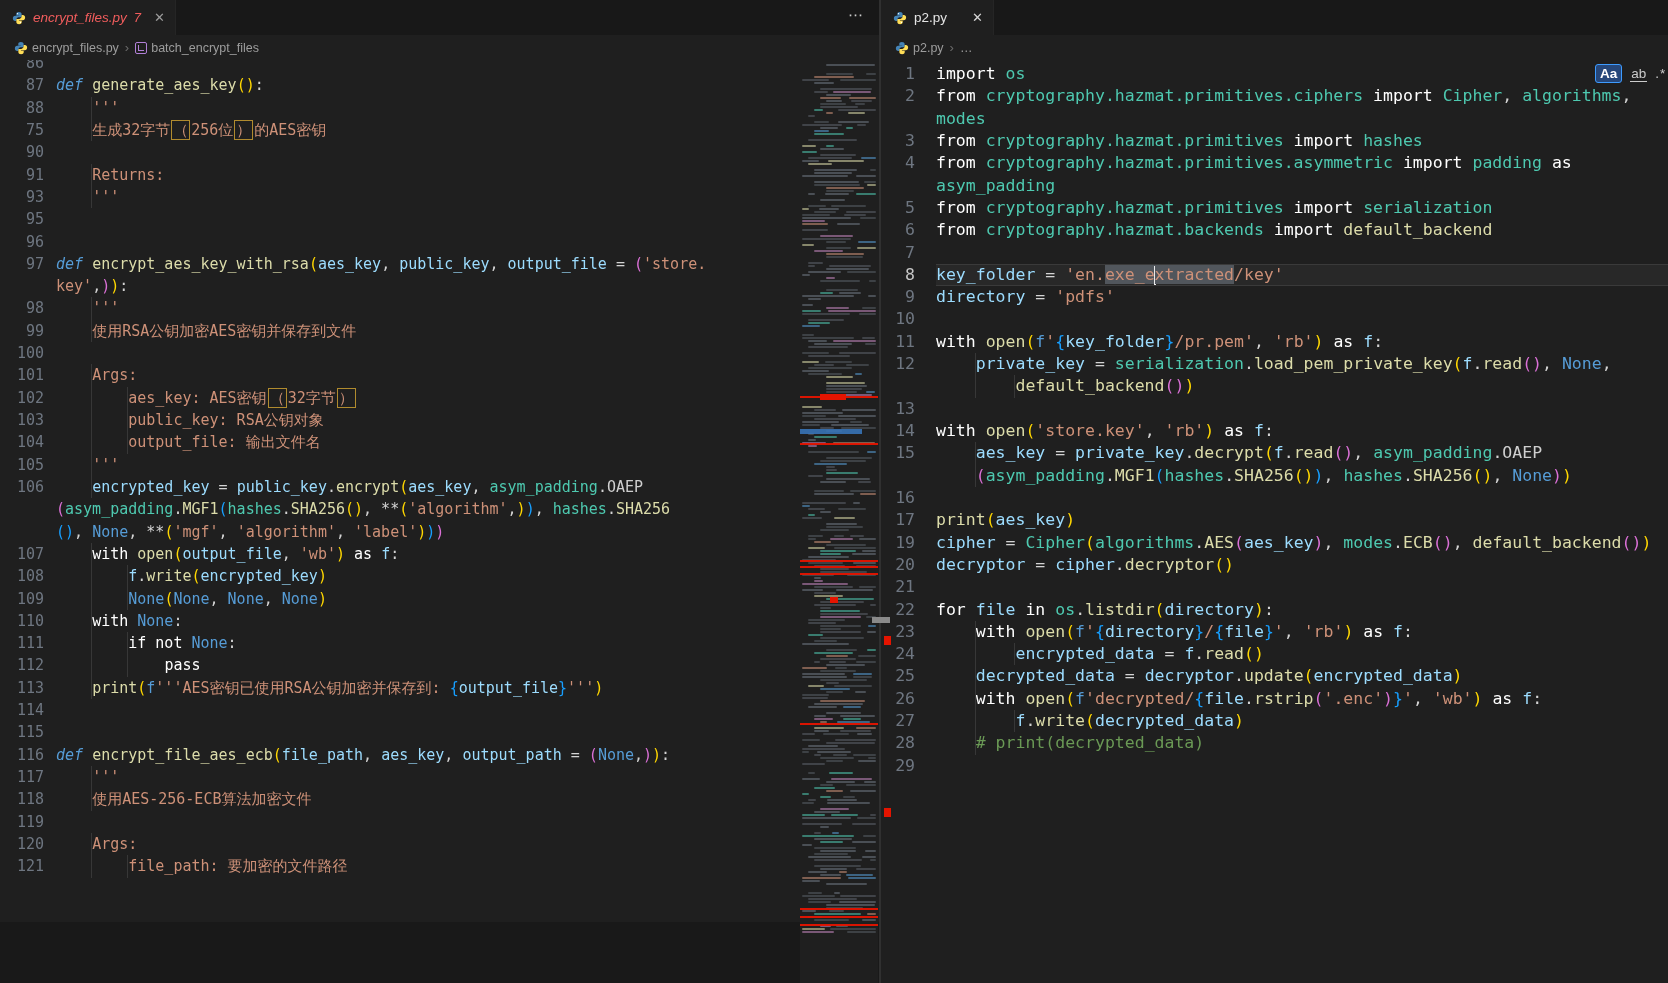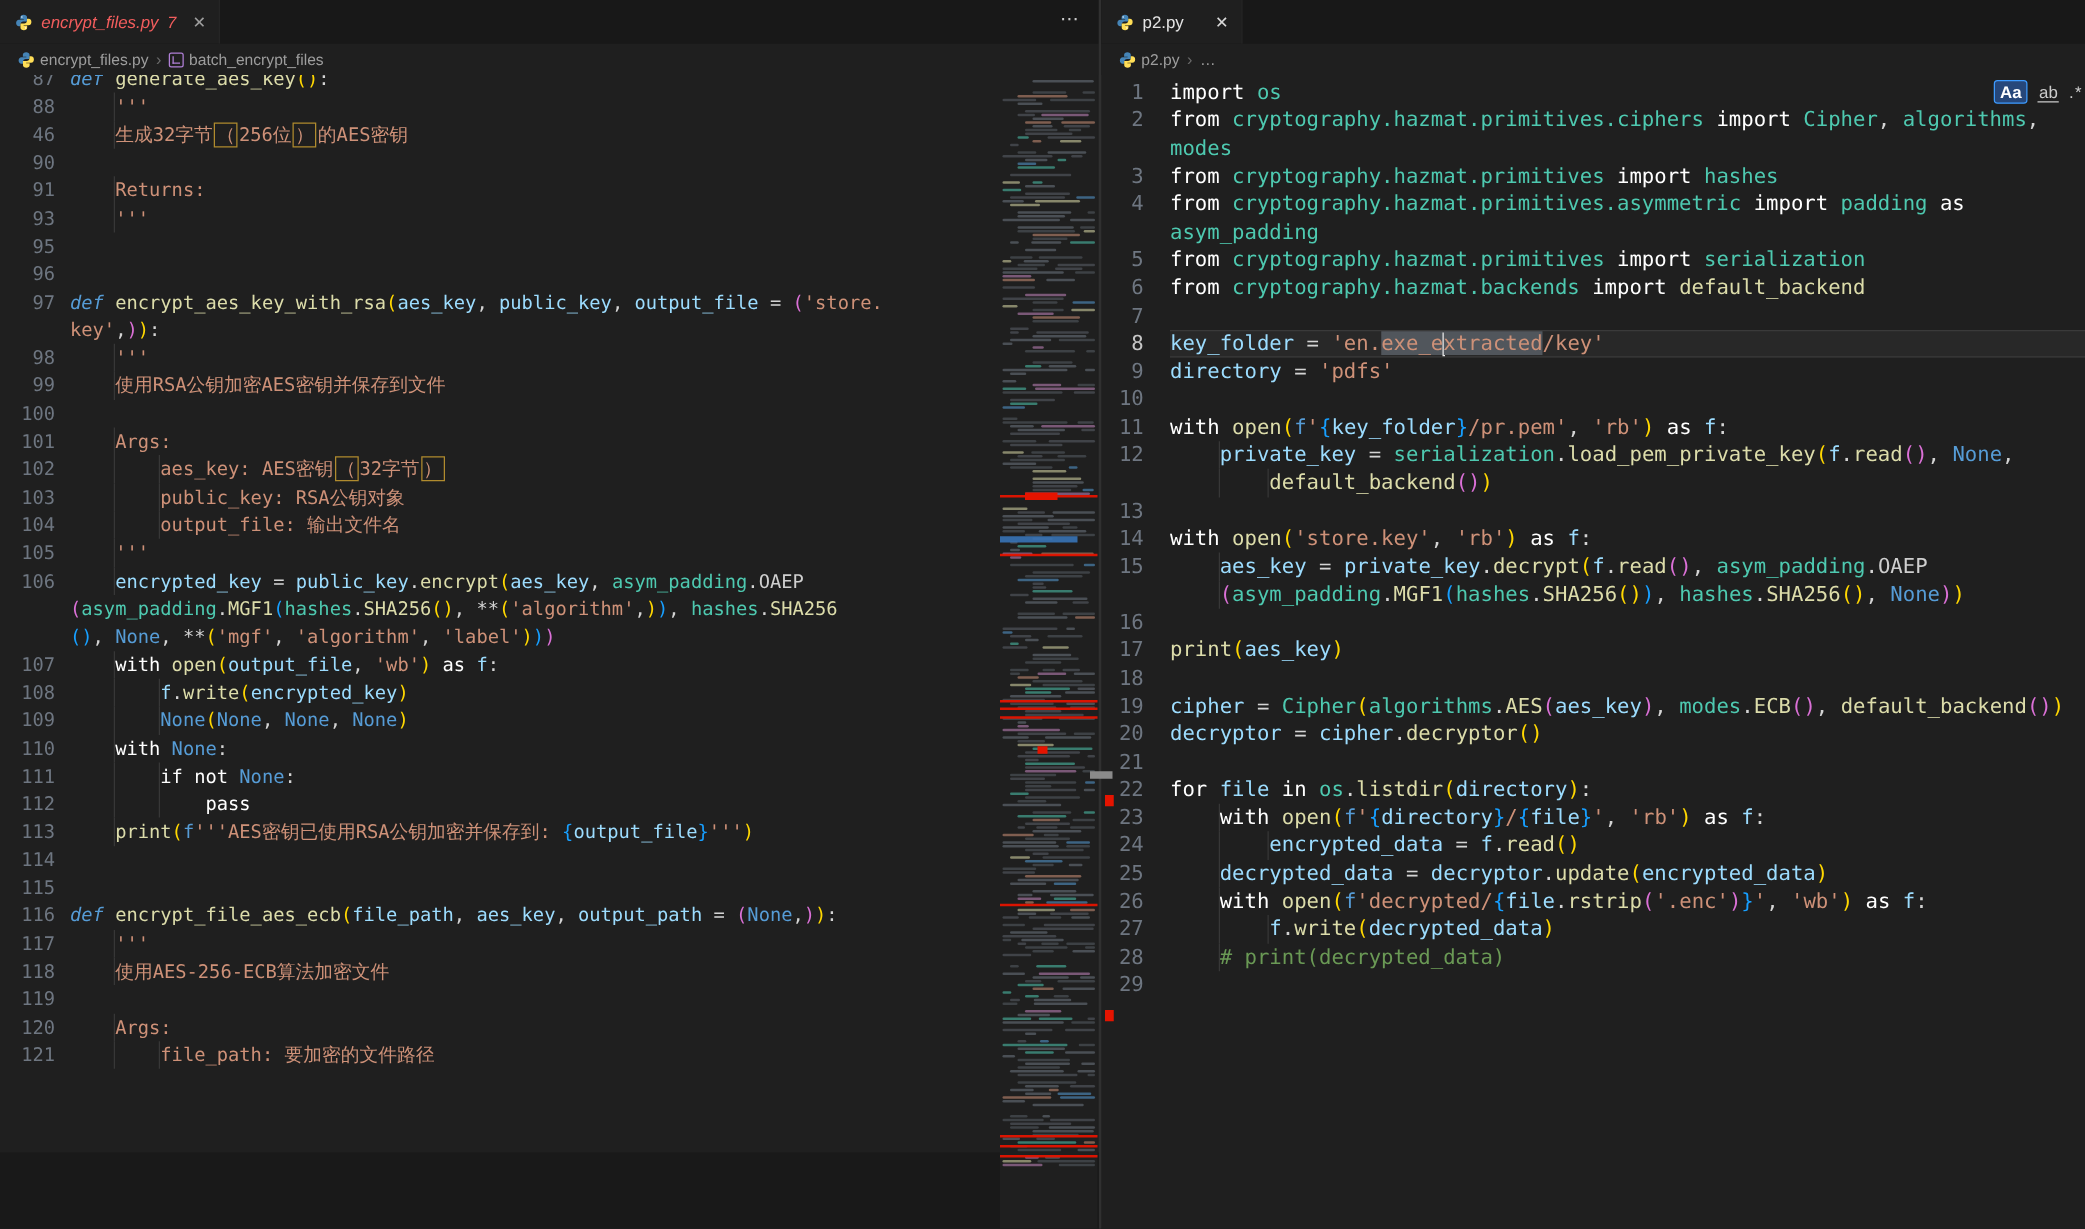--- a/index.html
+++ b/index.html
@@ -129,23 +129,24 @@
         <span>encrypt_files.py</span>
       </span>
       <span class="chev">›</span>
       <span class="crumb">
         <span class="micon"></span>
         <span>batch_encrypt_files</span>
       </span>
     </div>
     <div class="code-area">
       <div class="code-inner" id="codeL">
+          <div class="row"><div class="gut">86</div><div class="codeline"><span class="t-ws"></span></div></div>
           <div class="row"><div class="gut">87</div><div class="codeline"><span class="t-def">def </span><span class="t-fn">generate_aes_key</span><span class="t-p1">()</span><span class="t-op">:</span></div></div>
           <div class="row"><div class="gut">88</div><div class="codeline"><div class="guide" style="left: 35.12px;"></div><span class="t-ws">    </span><span class="t-doc">'''</span></div></div>
-          <div class="row"><div class="gut">46</div><div class="codeline"><div class="guide" style="left: 35.12px;"></div><span class="t-ws">    </span><span class="t-doc">生成32字节</span><span class="t-box">（</span><span class="t-doc">256位</span><span class="t-box">）</span><span class="t-doc">的AES密钥</span></div></div>
+          <div class="row"><div class="gut">75</div><div class="codeline"><div class="guide" style="left: 35.12px;"></div><span class="t-ws">    </span><span class="t-doc">生成32字节</span><span class="t-box">（</span><span class="t-doc">256位</span><span class="t-box">）</span><span class="t-doc">的AES密钥</span></div></div>
           <div class="row"><div class="gut">90</div><div class="codeline"><span class="t-ws"></span></div></div>
           <div class="row"><div class="gut">91</div><div class="codeline"><div class="guide" style="left: 35.12px;"></div><span class="t-ws">    </span><span class="t-doc">Returns:</span></div></div>
           <div class="row"><div class="gut">93</div><div class="codeline"><div class="guide" style="left: 35.12px;"></div><span class="t-ws">    </span><span class="t-doc">'''</span></div></div>
           <div class="row"><div class="gut">95</div><div class="codeline"><span class="t-ws"></span></div></div>
           <div class="row"><div class="gut">96</div><div class="codeline"><span class="t-ws"></span></div></div>
           <div class="row"><div class="gut">97</div><div class="codeline"><span class="t-def">def </span><span class="t-fn">encrypt_aes_key_with_rsa</span><span class="t-p1">(</span><span class="t-var">aes_key</span><span class="t-op">, </span><span class="t-var">public_key</span><span class="t-op">, </span><span class="t-var">output_file</span><span class="t-op"> = </span><span class="t-p2">(</span><span class="t-str">'store.</span></div></div>
           <div class="row"><div class="gut"></div><div class="codeline"><span class="t-str">key'</span><span class="t-op">,</span><span class="t-p2">)</span><span class="t-p1">)</span><span class="t-op">:</span></div></div>
           <div class="row"><div class="gut">98</div><div class="codeline"><div class="guide" style="left: 35.12px;"></div><span class="t-ws">    </span><span class="t-doc">'''</span></div></div>
           <div class="row"><div class="gut">99</div><div class="codeline"><div class="guide" style="left: 35.12px;"></div><span class="t-ws">    </span><span class="t-doc">使用RSA公钥加密AES密钥并保存到文件</span></div></div>
           <div class="row"><div class="gut">100</div><div class="codeline"><span class="t-ws"></span></div></div>
@@ -611,21 +612,20 @@
           <div class="row"><div class="gut">10</div><div class="codeline"><span class="t-ws"></span></div></div>
           <div class="row"><div class="gut">11</div><div class="codeline"><span class="t-kw">with </span><span class="t-fn">open</span><span class="t-p1">(</span><span class="t-kc">f</span><span class="t-str">'</span><span class="t-p3">{</span><span class="t-var">key_folder</span><span class="t-p3">}</span><span class="t-str">/pr.pem'</span><span class="t-op">, </span><span class="t-str">'rb'</span><span class="t-p1">)</span><span class="t-kw"> as </span><span class="t-var">f</span><span class="t-op">:</span></div></div>
           <div class="row"><div class="gut">12</div><div class="codeline"><div class="guide" style="left: 38.72px;"></div><span class="t-ws">    </span><span class="t-var">private_key</span><span class="t-op"> = </span><span class="t-ty">serialization</span><span class="t-op">.</span><span class="t-fn">load_pem_private_key</span><span class="t-p1">(</span><span class="t-var">f</span><span class="t-op">.</span><span class="t-fn">read</span><span class="t-p2">()</span><span class="t-op">, </span><span class="t-kc">None</span><span class="t-op">,</span></div></div>
           <div class="row"><div class="gut"></div><div class="codeline"><div class="guide" style="left: 38.72px;"></div><div class="guide" style="left: 78.44px;"></div><span class="t-ws">        </span><span class="t-fn">default_backend</span><span class="t-p2">()</span><span class="t-p1">)</span></div></div>
           <div class="row"><div class="gut">13</div><div class="codeline"><span class="t-ws"></span></div></div>
           <div class="row"><div class="gut">14</div><div class="codeline"><span class="t-kw">with </span><span class="t-fn">open</span><span class="t-p1">(</span><span class="t-str">'store.key'</span><span class="t-op">, </span><span class="t-str">'rb'</span><span class="t-p1">)</span><span class="t-kw"> as </span><span class="t-var">f</span><span class="t-op">:</span></div></div>
           <div class="row"><div class="gut">15</div><div class="codeline"><div class="guide" style="left: 38.72px;"></div><span class="t-ws">    </span><span class="t-var">aes_key</span><span class="t-op"> = </span><span class="t-var">private_key</span><span class="t-op">.</span><span class="t-fn">decrypt</span><span class="t-p1">(</span><span class="t-var">f</span><span class="t-op">.</span><span class="t-fn">read</span><span class="t-p2">()</span><span class="t-op">, </span><span class="t-ty">asym_padding</span><span class="t-op">.</span><span class="t-txt">OAEP</span></div></div>
           <div class="row"><div class="gut"></div><div class="codeline"><div class="guide" style="left: 38.72px;"></div><span class="t-ws">    </span><span class="t-p2">(</span><span class="t-ty">asym_padding</span><span class="t-op">.</span><span class="t-fn">MGF1</span><span class="t-p3">(</span><span class="t-ty">hashes</span><span class="t-op">.</span><span class="t-fn">SHA256</span><span class="t-p1">()</span><span class="t-p3">)</span><span class="t-op">, </span><span class="t-ty">hashes</span><span class="t-op">.</span><span class="t-fn">SHA256</span><span class="t-p1">()</span><span class="t-op">, </span><span class="t-kc">None</span><span class="t-p2">)</span><span class="t-p1">)</span></div></div>
           <div class="row"><div class="gut">16</div><div class="codeline"><span class="t-ws"></span></div></div>
           <div class="row"><div class="gut">17</div><div class="codeline"><span class="t-fn">print</span><span class="t-p1">(</span><span class="t-var">aes_key</span><span class="t-p1">)</span></div></div>
-          <div class="row"><div class="gut">18</div><div class="codeline"><span class="t-ws"></span></div></div>
           <div class="row"><div class="gut">19</div><div class="codeline"><span class="t-var">cipher</span><span class="t-op"> = </span><span class="t-ty">Cipher</span><span class="t-p1">(</span><span class="t-ty">algorithms</span><span class="t-op">.</span><span class="t-fn">AES</span><span class="t-p2">(</span><span class="t-var">aes_key</span><span class="t-p2">)</span><span class="t-op">, </span><span class="t-ty">modes</span><span class="t-op">.</span><span class="t-fn">ECB</span><span class="t-p2">()</span><span class="t-op">, </span><span class="t-fn">default_backend</span><span class="t-p2">()</span><span class="t-p1">)</span></div></div>
           <div class="row"><div class="gut">20</div><div class="codeline"><span class="t-var">decryptor</span><span class="t-op"> = </span><span class="t-var">cipher</span><span class="t-op">.</span><span class="t-fn">decryptor</span><span class="t-p1">()</span></div></div>
           <div class="row"><div class="gut">21</div><div class="codeline"><span class="t-ws"></span></div></div>
           <div class="row"><div class="gut">22</div><div class="codeline"><span class="t-kw">for </span><span class="t-var">file</span><span class="t-kw"> in </span><span class="t-ty">os</span><span class="t-op">.</span><span class="t-fn">listdir</span><span class="t-p1">(</span><span class="t-var">directory</span><span class="t-p1">)</span><span class="t-op">:</span></div></div>
           <div class="row"><div class="gut">23</div><div class="codeline"><div class="guide" style="left: 38.72px;"></div><span class="t-ws">    </span><span class="t-kw">with </span><span class="t-fn">open</span><span class="t-p1">(</span><span class="t-kc">f</span><span class="t-str">'</span><span class="t-p3">{</span><span class="t-var">directory</span><span class="t-p3">}</span><span class="t-str">/</span><span class="t-p3">{</span><span class="t-var">file</span><span class="t-p3">}</span><span class="t-str">'</span><span class="t-op">, </span><span class="t-str">'rb'</span><span class="t-p1">)</span><span class="t-kw"> as </span><span class="t-var">f</span><span class="t-op">:</span></div></div>
           <div class="row"><div class="gut">24</div><div class="codeline"><div class="guide" style="left: 38.72px;"></div><div class="guide" style="left: 78.44px;"></div><span class="t-ws">        </span><span class="t-var">encrypted_data</span><span class="t-op"> = </span><span class="t-var">f</span><span class="t-op">.</span><span class="t-fn">read</span><span class="t-p1">()</span></div></div>
           <div class="row"><div class="gut">25</div><div class="codeline"><div class="guide" style="left: 38.72px;"></div><span class="t-ws">    </span><span class="t-var">decrypted_data</span><span class="t-op"> = </span><span class="t-var">decryptor</span><span class="t-op">.</span><span class="t-fn">update</span><span class="t-p1">(</span><span class="t-var">encrypted_data</span><span class="t-p1">)</span></div></div>
           <div class="row"><div class="gut">26</div><div class="codeline"><div class="guide" style="left: 38.72px;"></div><span class="t-ws">    </span><span class="t-kw">with </span><span class="t-fn">open</span><span class="t-p1">(</span><span class="t-kc">f</span><span class="t-str">'decrypted/</span><span class="t-p3">{</span><span class="t-var">file</span><span class="t-op">.</span><span class="t-fn">rstrip</span><span class="t-p2">(</span><span class="t-str">'.enc'</span><span class="t-p2">)</span><span class="t-p3">}</span><span class="t-str">'</span><span class="t-op">, </span><span class="t-str">'wb'</span><span class="t-p1">)</span><span class="t-kw"> as </span><span class="t-var">f</span><span class="t-op">:</span></div></div>
           <div class="row"><div class="gut">27</div><div class="codeline"><div class="guide" style="left: 38.72px;"></div><div class="guide" style="left: 78.44px;"></div><span class="t-ws">        </span><span class="t-var">f</span><span class="t-op">.</span><span class="t-fn">write</span><span class="t-p1">(</span><span class="t-var">decrypted_data</span><span class="t-p1">)</span></div></div>
           <div class="row"><div class="gut">28</div><div class="codeline"><div class="guide" style="left: 38.72px;"></div><span class="t-ws">    </span><span class="t-cmt"># print(decrypted_data)</span></div></div>

